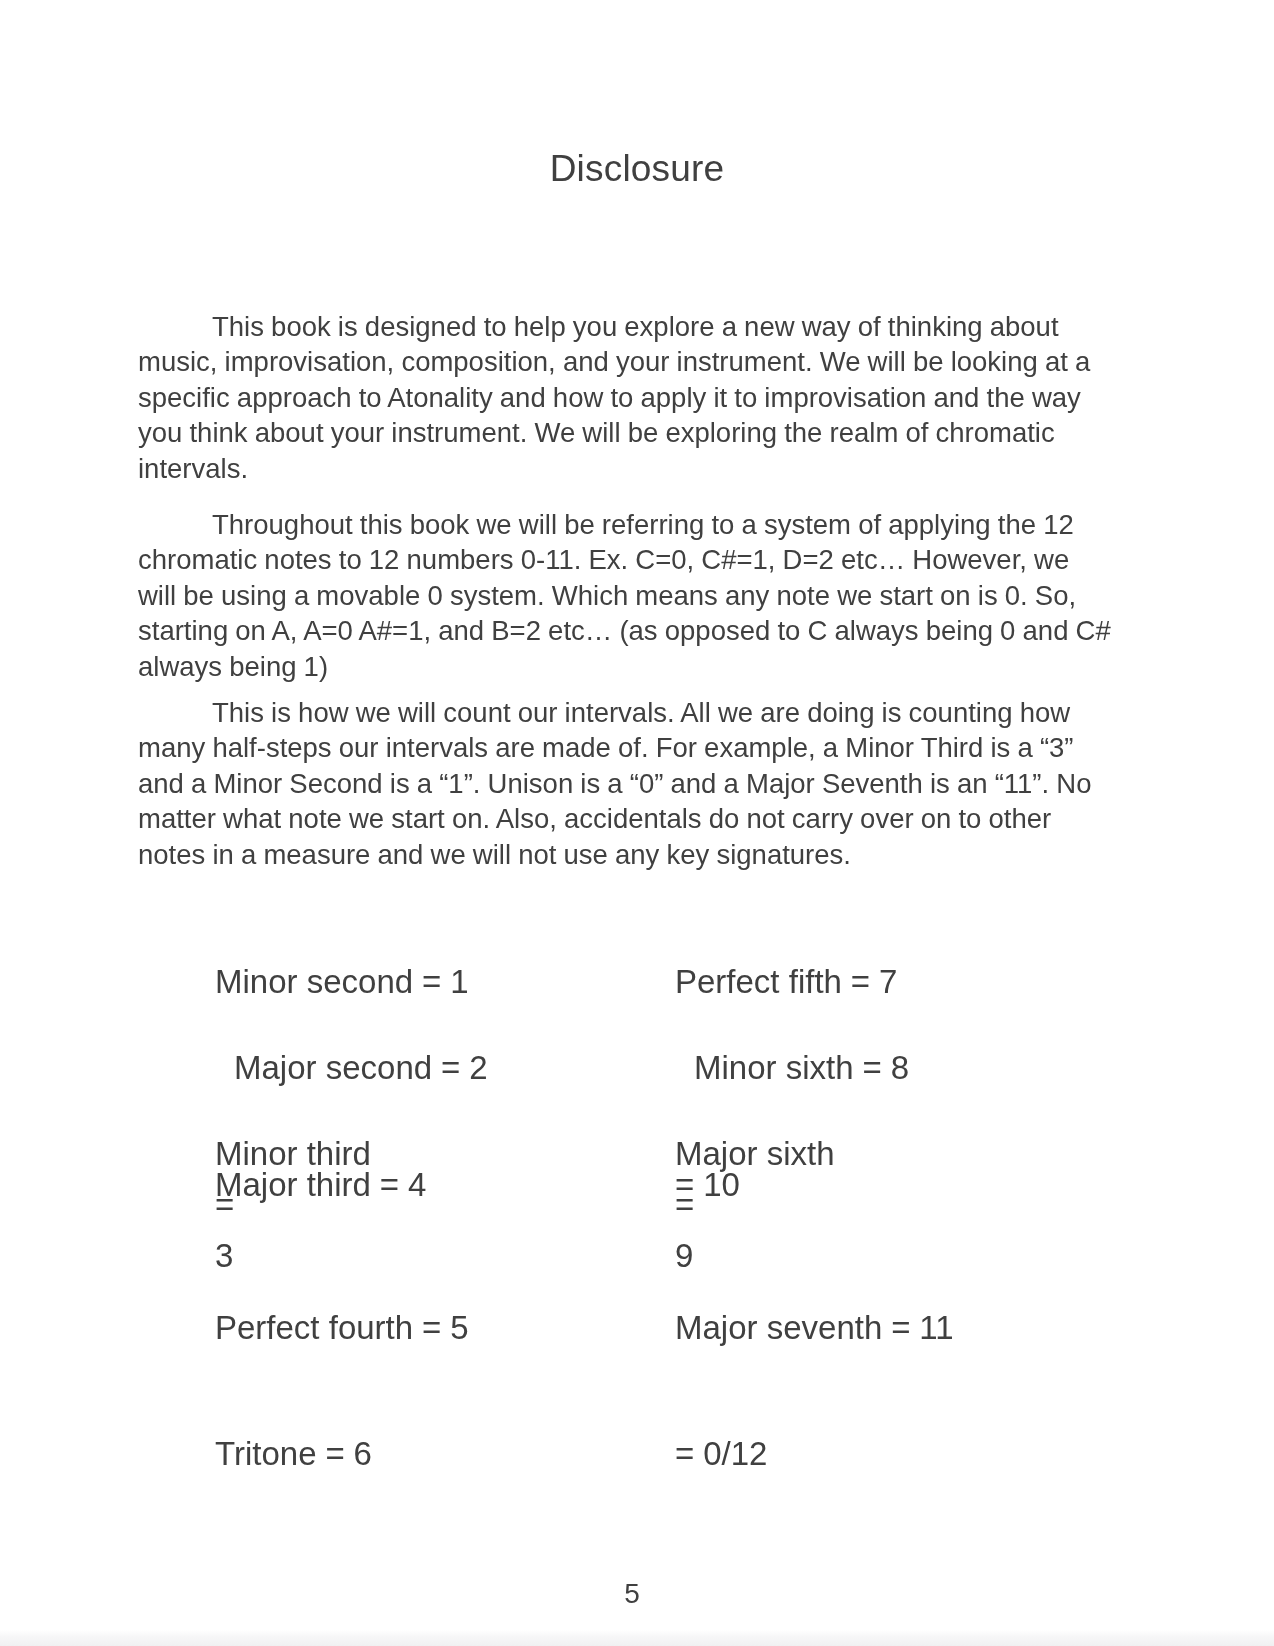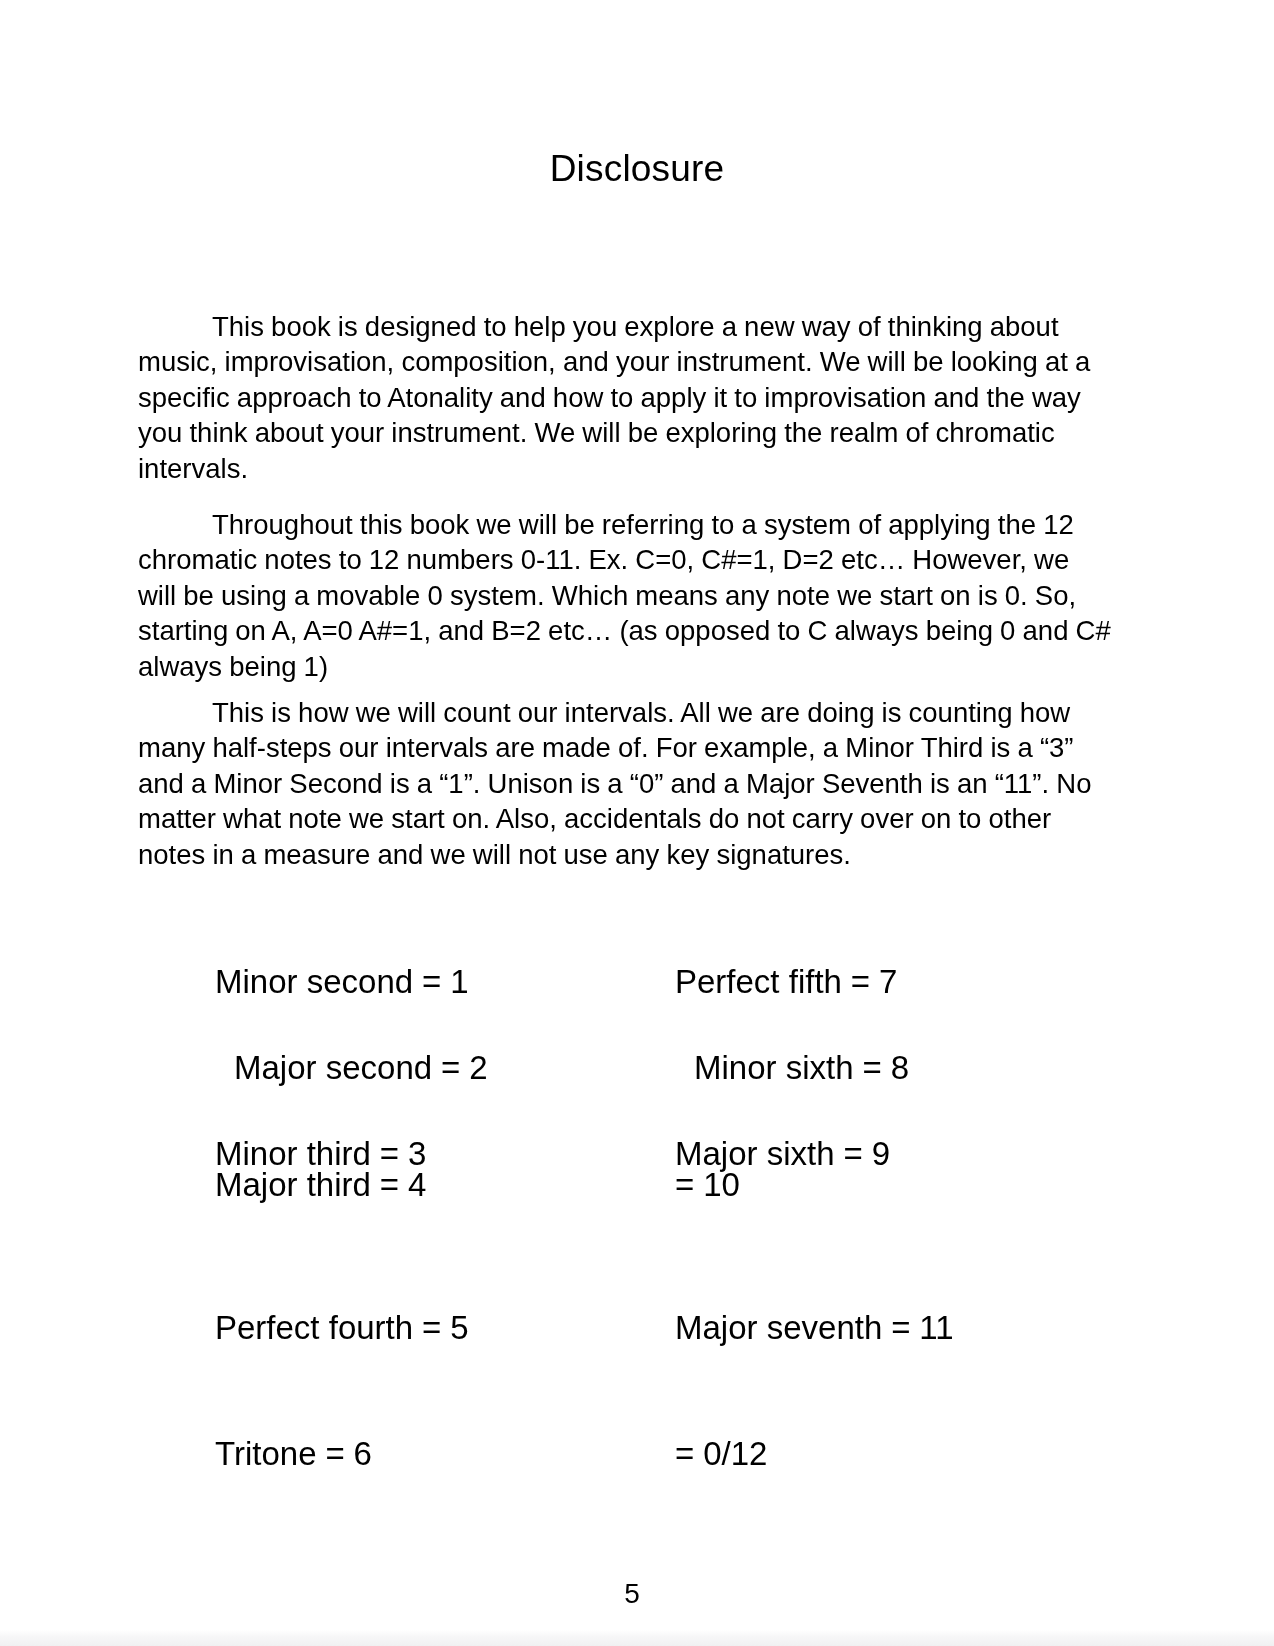--- a/index.html
+++ b/index.html
@@ -7,21 +7,21 @@
     padding: 0;
     background: #ffffff;
   }
   .page {
     position: relative;
     width: 1274px;
     height: 1646px;
     background: #ffffff;
     overflow: hidden;
     font-family: "Liberation Sans", "DejaVu Sans", sans-serif;
-    color: #000000;
+    color: #404040;
   }
   .doc-title {
     position: absolute;
     top: 148px;
     left: 0;
     right: 0;
     text-align: center;
     font-size: 37px;
     font-weight: 400;
     letter-spacing: 0.2px;
@@ -46,21 +46,21 @@
     align-items: baseline;
     gap: 0.27em;
     font-size: 33px;
     line-height: 42px;
     white-space: nowrap;
   }
   .col-left  { left: 215px; text-align: center; }
   .col-right { left: 675px; }
   .row-0 { top: 961px; }
   .row-1 { top: 1047px; margin-left: 19px; }
-  .row-2 { top: 1133px; }
+  .row-2 { top: 1133px; flex-direction: column; }
   .row-3 { top: 1164px; }
   .row-4 { top: 1307px; }
   .row-5 { top: 1433px; }
 
   .page-number {
     position: absolute;
     top: 1578px;
     left: 0;
     right: 10px;
     text-align: center;

